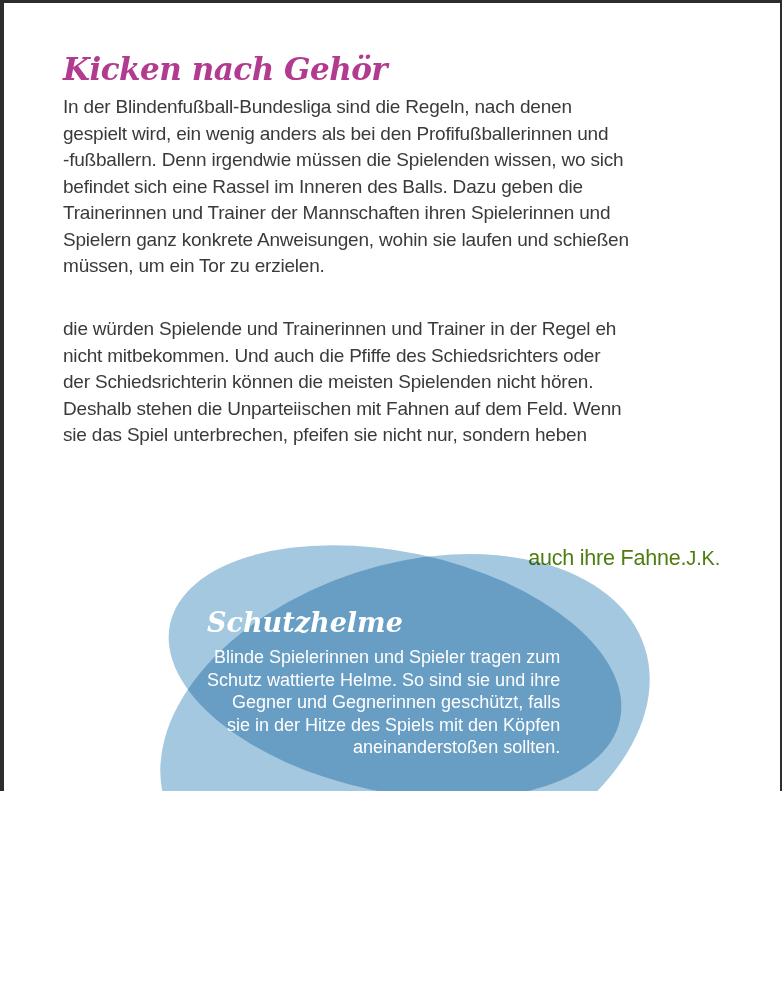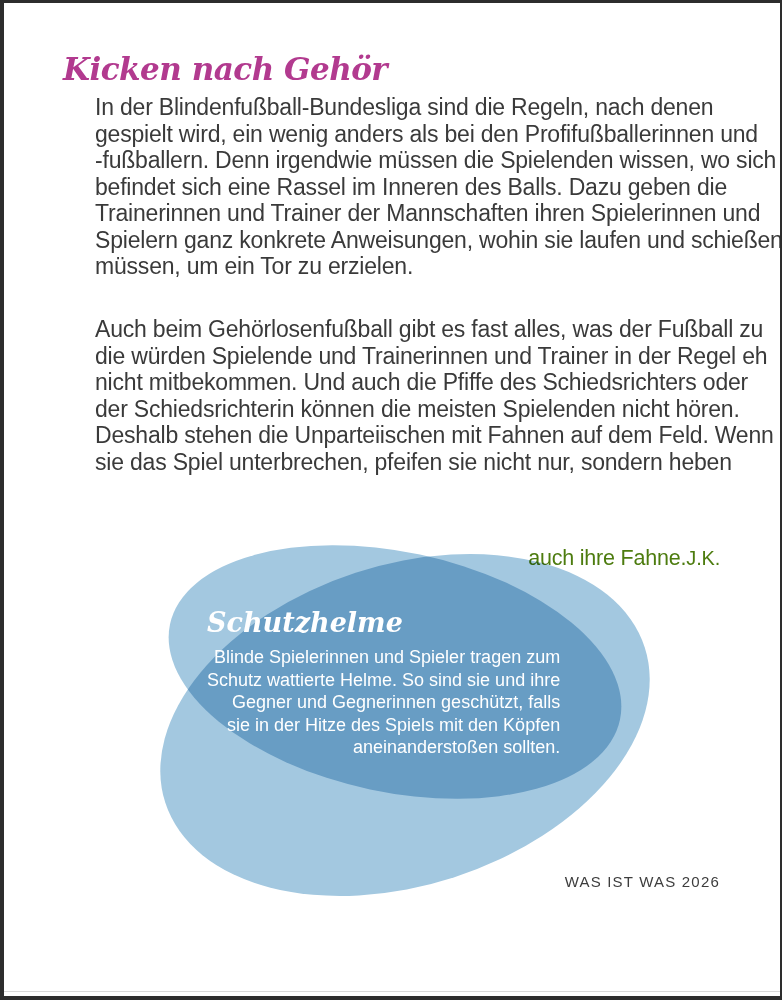--- a/index.html
+++ b/index.html
@@ -1,40 +1,40 @@
 <!DOCTYPE html>
 <html><head>
 <meta charset="utf-8">
 <style>
   html,body{margin:0;padding:0;background:#ffffff;}
   .page{
     position:relative;
-    width:782px;height:1000px;
+    width:782px;height:791px;
     background:#ffffff;
     overflow:hidden;
     isolation:isolate;
     font-family:"Liberation Sans",sans-serif;
   }
   
   .b-top{position:absolute;left:0;top:0;width:782px;height:3px;background:#2d2d2d;}
   .b-left{position:absolute;left:0;top:0;width:4px;height:1000px;background:#2d2d2d;}
   .b-right{position:absolute;left:780px;top:0;width:2px;height:1000px;background:#2d2d2d;}
   .b-bottom{position:absolute;left:0;top:996px;width:782px;height:4px;background:#2d2d2d;}
   .hairline{position:absolute;left:0;top:991px;width:782px;height:1px;background:#d9d9d9;}
 
   .headline{
     position:absolute;left:63px;top:51px;margin:0;
     font-family:"DejaVu Serif",serif;font-style:italic;font-weight:700;
     font-size:31px;line-height:36px;letter-spacing:-0.5px;
     color:#b23a8f;white-space:nowrap;
   }
   .para{
     position:absolute;left:63px;
-    font-size:23px;line-height:26.5px;letter-spacing:-0.2px;
-    color:#3a3a3a;white-space:nowrap;margin-left:32px;
+    font-size:19px;line-height:26.5px;letter-spacing:-0.2px;
+    color:#3a3a3a;white-space:nowrap;
   }
   .p1{top:94px;}
   .p2{top:316px;}
   .para-last{
     position:absolute;left:63px;top:501px;width:657px;
     display:flex;justify-content:flex-end;align-items:baseline;
     font-size:21.5px;line-height:26.5px;letter-spacing:-0.2px;
     color:#4d7c0f;white-space:nowrap;
   }
   .author{font-size:20px;margin-top:44px;}
@@ -75,21 +75,20 @@
       <div class="tline">In der Blindenfußball-Bundesliga sind die Regeln, nach denen</div>
       <div class="tline">gespielt wird, ein wenig anders als bei den Profifußballerinnen und</div>
       <div class="tline">-fußballern. Denn irgendwie müssen die Spielenden wissen, wo sich</div>
       <div class="tline">befindet sich eine Rassel im Inneren des Balls. Dazu geben die</div>
       <div class="tline">Trainerinnen und Trainer der Mannschaften ihren Spielerinnen und</div>
       <div class="tline">Spielern ganz konkrete Anweisungen, wohin sie laufen und schießen</div>
       <div class="tline">müssen, um ein Tor zu erzielen.</div>
     </div>
 
   <div class="para p2">
-      <div class="tline">Auch beim Gehörlosenfußball gibt es fast alles, was der Fußball zu</div>
       <div class="tline">die würden Spielende und Trainerinnen und Trainer in der Regel eh</div>
       <div class="tline">nicht mitbekommen. Und auch die Pfiffe des Schiedsrichters oder</div>
       <div class="tline">der Schiedsrichterin können die meisten Spielenden nicht hören.</div>
       <div class="tline">Deshalb stehen die Unparteiischen mit Fahnen auf dem Feld. Wenn</div>
       <div class="tline">sie das Spiel unterbrechen, pfeifen sie nicht nur, sondern heben</div>
     </div>
 
   <div class="para-last">
     <span>auch ihre Fahne.</span>
     <span class="author">J.K.</span>

